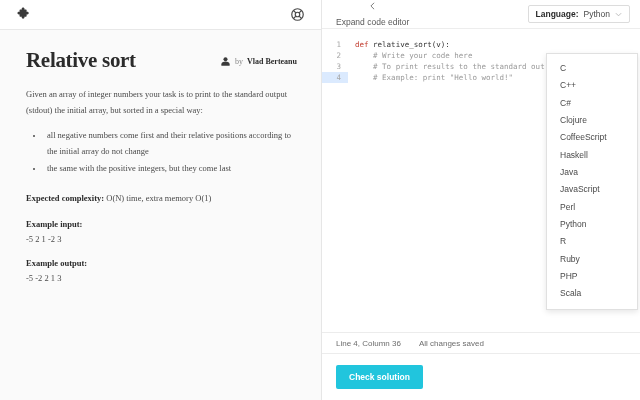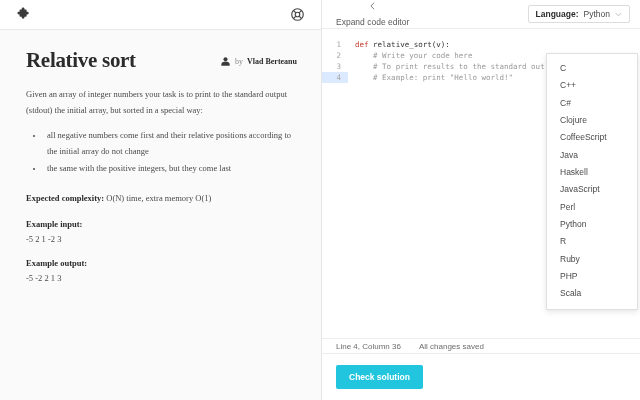--- a/index.html
+++ b/index.html
@@ -116,21 +116,21 @@
     border: 1px solid #e0e0e0;
     box-shadow: 0 2px 6px rgba(0,0,0,.10);
     z-index: 25; padding: 6px 0 6px 0;
   }
   .dd-item {
     font-size: 8.5px; color: #4a4a4a;
     padding: 4px 0 4px 13px; cursor: pointer; line-height: 1.1;
   }
 
   .status-bar {
-    height: 16px; flex: none;
+    height: 22px; flex: none;
     border-top: 1px solid #ececec; border-bottom: 1px solid #ececec;
     display: flex; align-items: center; gap: 18px;
     padding-left: 14px; background: #fff;
   }
   .status-text { font-size: 8px; color: #6d6d6d; }
 
   .footer { height: 46px; flex: none; display: flex; align-items: center; padding-left: 14px; background:#fff; }
   .check-btn {
     background: #21c5dd; color: #ffffff;
     font-size: 8.5px; font-weight: bold;
@@ -245,22 +245,22 @@
           <span class="code-text comment">    # Example: print "Hello world!"</span>
         </div>
       </div>
 
       <div class="dropdown">
         <div class="dd-item">C</div>
         <div class="dd-item">C++</div>
         <div class="dd-item">C#</div>
         <div class="dd-item">Clojure</div>
         <div class="dd-item">CoffeeScript</div>
+        <div class="dd-item">Haskell</div>
         <div class="dd-item">Java</div>
-        <div class="dd-item">Haskell</div>
         <div class="dd-item">JavaScript</div>
         <div class="dd-item">Perl</div>
         <div class="dd-item">Python</div>
         <div class="dd-item">R</div>
         <div class="dd-item">Ruby</div>
         <div class="dd-item">PHP</div>
         <div class="dd-item">Scala</div>
       </div>
     </div>
 

